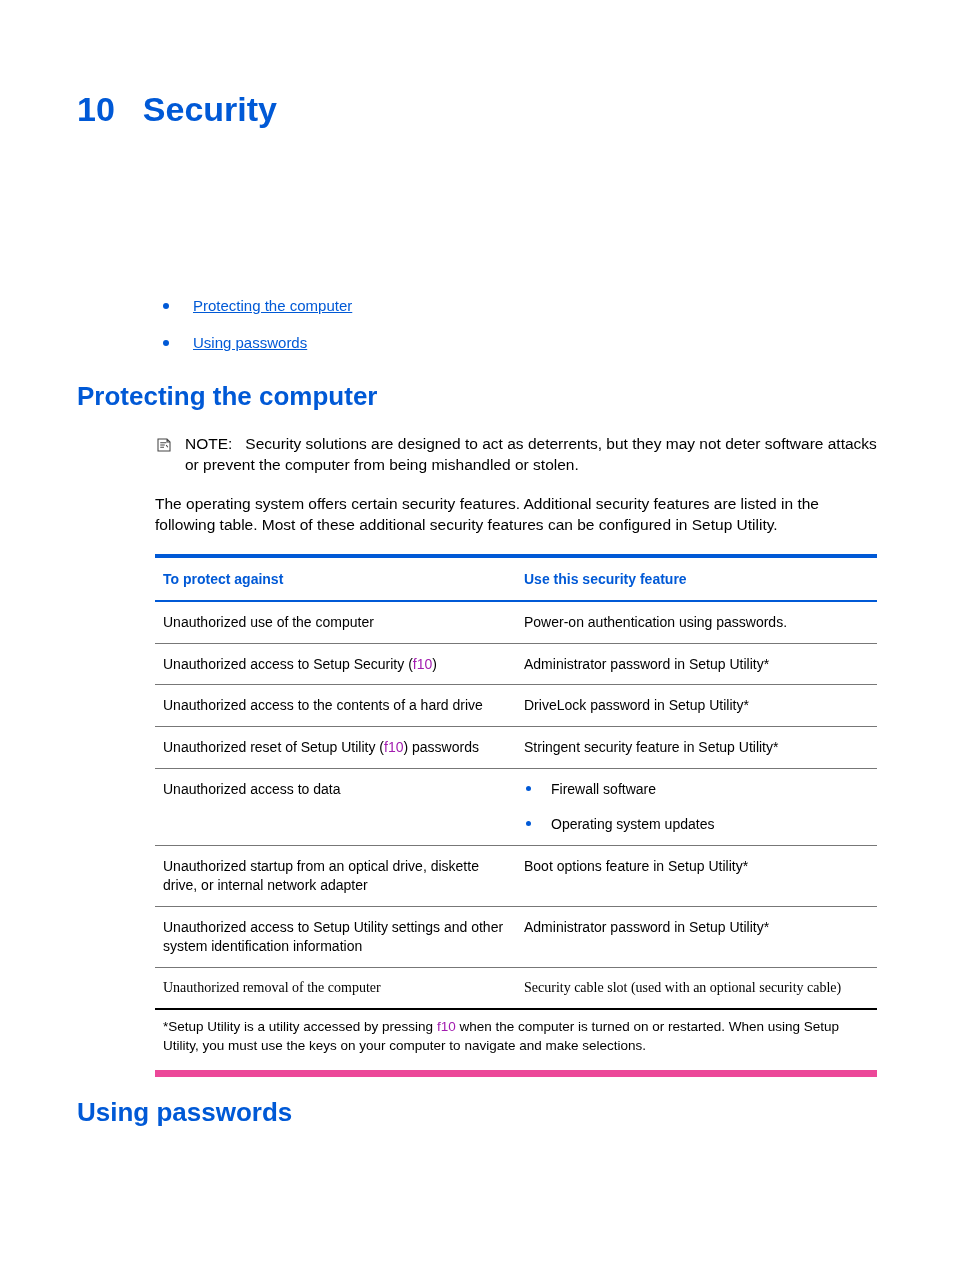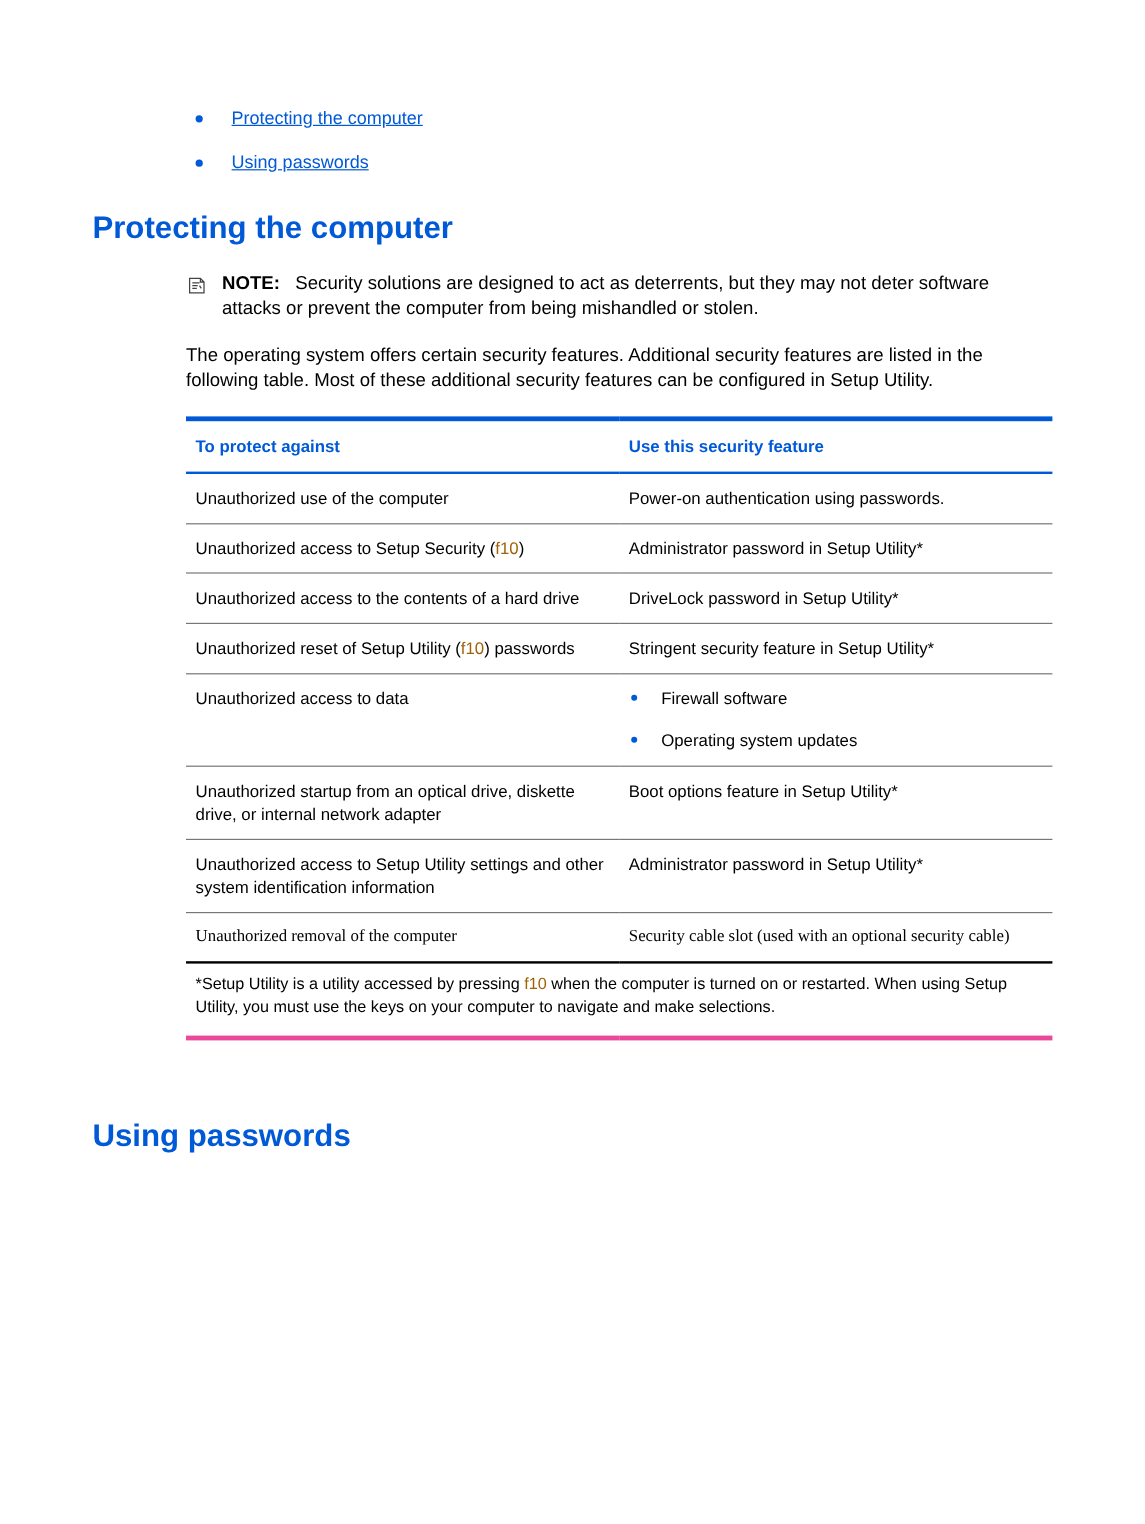--- a/index.html
+++ b/index.html
@@ -10,41 +10,44 @@
   .toc { margin: 0 0 30px 86px; }
   .toc-item { display: flex; align-items: center; margin-bottom: 20px; font-size: 15px; }
   .toc-bullet { width: 6px; height: 6px; background: #0059d6; border-radius: 50%; margin-right: 24px; flex-shrink: 0; }
   .toc-link { color: #0059d6; text-decoration: underline; }
   .h2 { font-size: 26px; font-weight: bold; color: #0059d6; margin: 0 0 22px 0; }
   .body-block { margin-left: 78px; }
   .note-row { display: flex; align-items: flex-start; margin-bottom: 18px; }
   .note-icon { width: 22px; flex-shrink: 0; margin-right: 8px; margin-top: 2px; }
   .note-icon svg { width: 18px; height: 18px; stroke: #444; fill: none; stroke-width: 1.4; }
   .note-text { font-size: 15.5px; line-height: 1.35; margin-left: -78px; padding-left: 78px; }
-  .note-text .note-label { font-weight: bold; }
+  .note-text .note-label { font-weight: normal; }
   .para { font-size: 15.5px; line-height: 1.35; margin-bottom: 18px; }
-  .inline-link { color: #a16207; }
+  .inline-link { color: #a21caf; }
   
-  .sec-table { width: 100%; border-collapse: collapse; margin-top: 10px; margin-bottom: 64px; }
+  .sec-table { width: 100%; border-collapse: collapse; margin-top: 10px; margin-bottom: 20px; }
   .sec-table .top-rule td, .sec-table .top-rule th { border-top: 4px solid #0059d6; }
   .sec-table th { text-align: left; font-size: 14px; font-weight: bold; color: #0059d6; padding: 13px 8px 13px 8px; border-bottom: 2px solid #0059d6; }
   .sec-table td { font-size: 14px; padding: 11px 8px; border-bottom: 1px solid #777; vertical-align: top; line-height: 1.35; }
   .sec-table tr.last-data td { border-bottom: 2px solid #000000; font-family: Liberation Serif, serif; }
   .sec-table td.col1 { width: 50%; }
   .sec-table .cell-list { list-style: none; padding: 0; margin: 0; }
   .sec-table .cell-list li { display: flex; align-items: flex-start; margin-bottom: 16px; }
   .sec-table .cell-list li:last-child { margin-bottom: 0; }
   .cell-bullet { width: 5px; height: 5px; background: #0059d6; border-radius: 50%; margin: 6px 20px 0 2px; flex-shrink: 0; }
-  .sec-table tr.footnote td { border-bottom: 4px solid #ec4899; font-size: 13.5px; padding: 8px 8px 14px 8px; line-height: 1.4; }
+  .sec-table tr.footnote td { border-bottom: 7px solid #ec4899; font-size: 13.5px; padding: 8px 8px 14px 8px; line-height: 1.4; }
 </style>
 </head>
 <body>
 
 <div class="page">
 
+  <h1 class="chapter-title">
+    <span class="chapter-num">10</span><span>Security</span>
+  </h1>
 
   <div class="toc">
     <div class="toc-item">
       <span class="toc-bullet"></span>
       <a href="#" class="toc-link">Protecting the computer</a>
     </div>
     <div class="toc-item">
       <span class="toc-bullet"></span>
       <a href="#" class="toc-link">Using passwords</a>
     </div>

